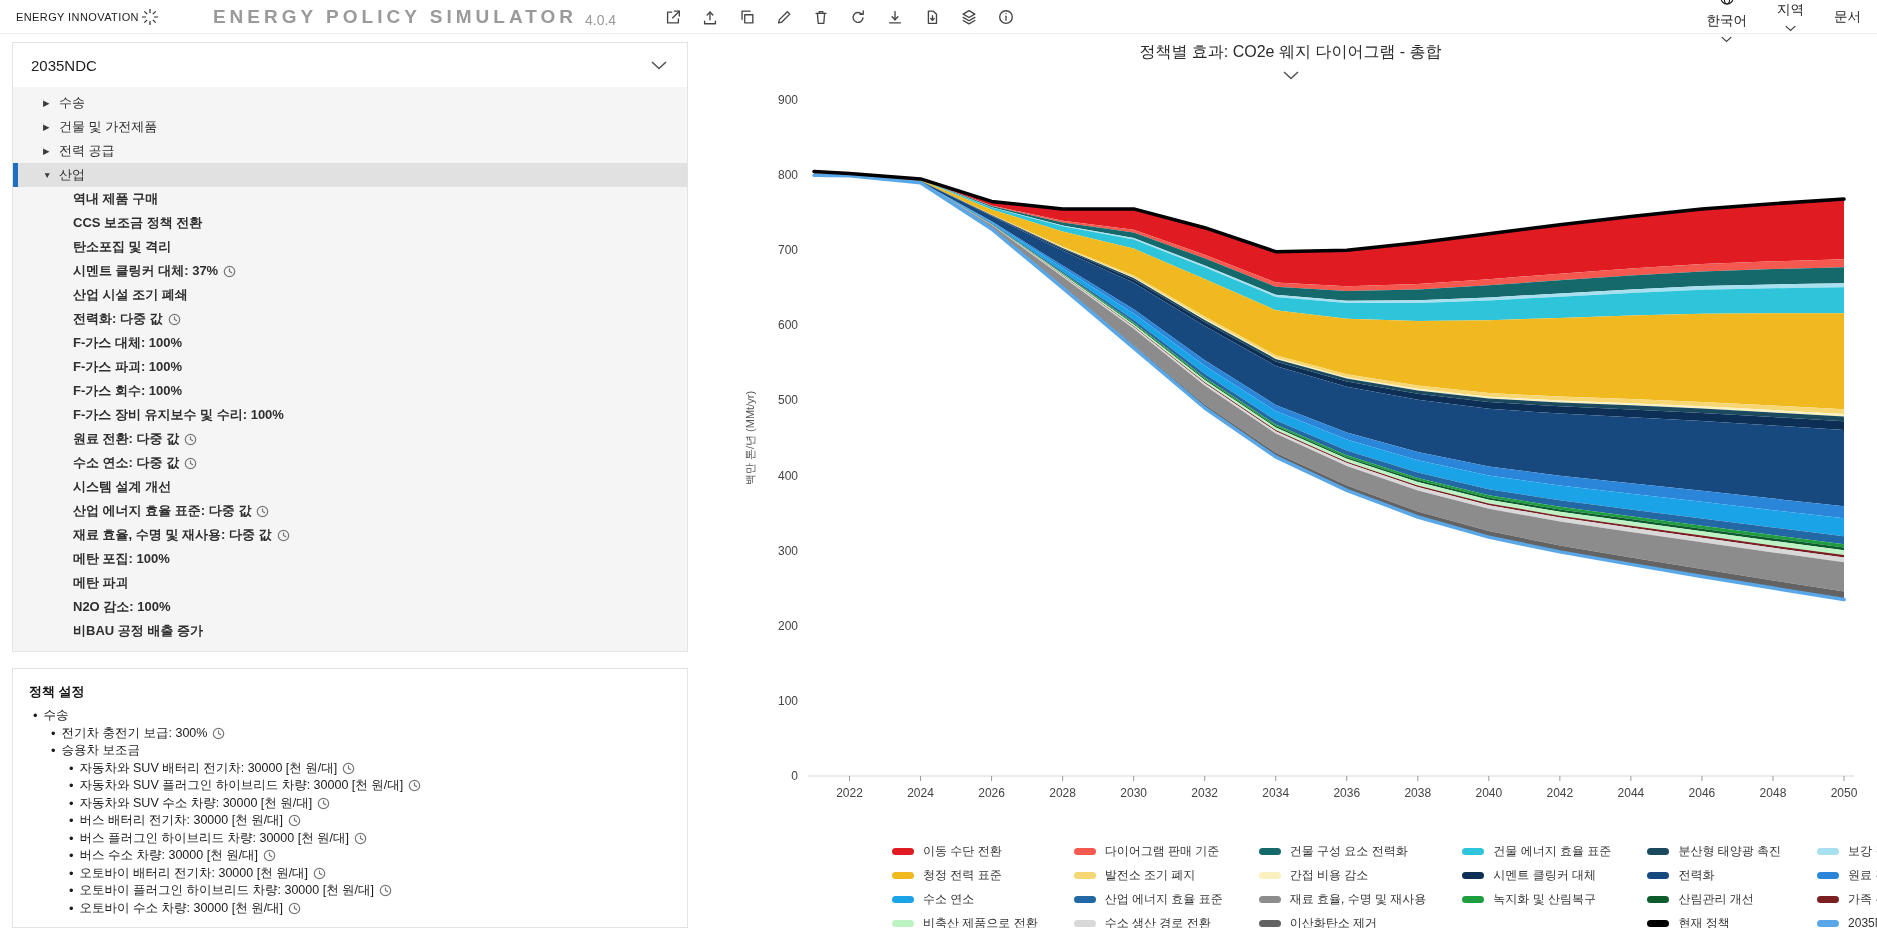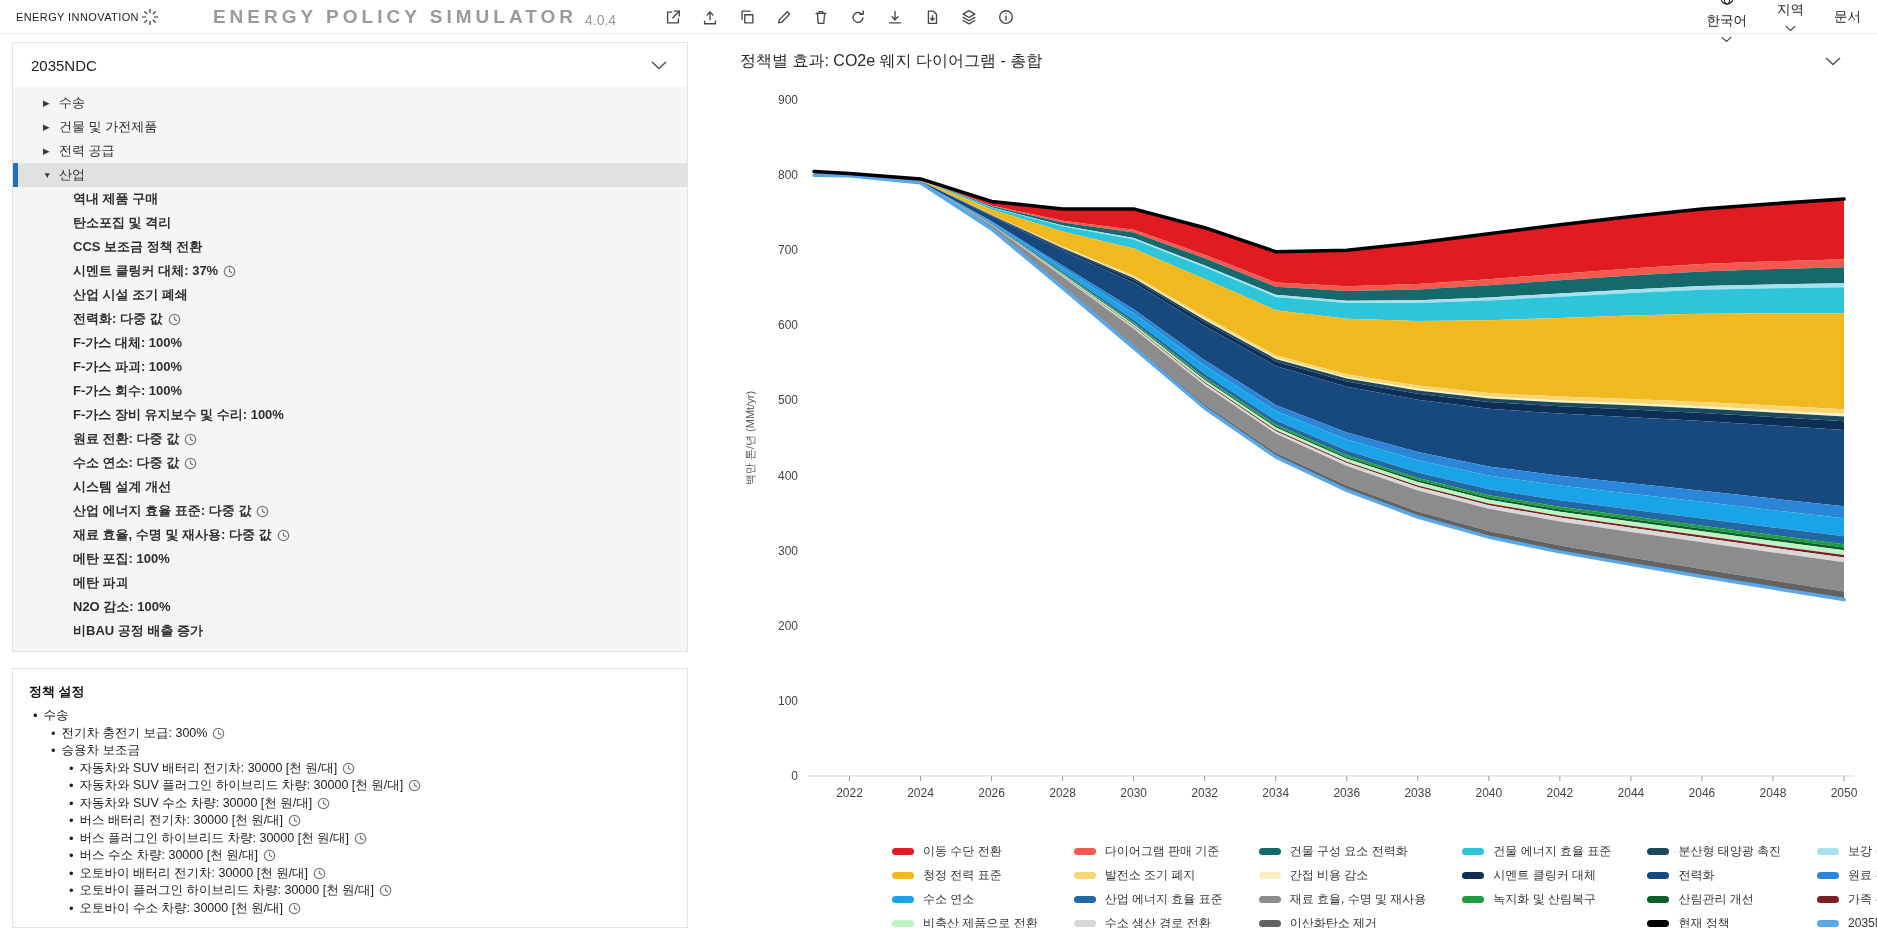--- a/index.html
+++ b/index.html
@@ -36,21 +36,21 @@
   .clock { margin-left:5px; flex:none; }
 
   
   .policy-card { flex:1; overflow:hidden; padding:14px 16px; }
   .policy-title { font-size:13px; font-weight:700; color:#111; margin-bottom:6px; }
   .policy-item { display:flex; align-items:center; font-size:12.5px; line-height:17.5px; color:#1b1b1b; }
   .bullet { margin-right:6px; font-size:13px; }
 
   
   .chart-header { height:38px; display:flex; align-items:center; justify-content:space-between;
-    padding:0 24px 0 16px; font-size:16px; color:#2b2b2b; }
+    padding:0 24px 0 16px; font-size:16px; color:#2b2b2b;flex-direction:column; }
   .chart-header button { background:none; border:none; cursor:pointer; line-height:0; }
   #wedge-chart { display:block; }
   .ytick,.xtick { font-size:12px; fill:#444; font-family:"Liberation Sans","DejaVu Sans",sans-serif; }
   .ytitle { font-size:11px; fill:#555; font-family:"Liberation Sans","DejaVu Sans",sans-serif; }
   .legend { display:grid; grid-auto-flow:column; grid-template-rows:repeat(4,22px);
     grid-template-columns:repeat(6,max-content); column-gap:36px; row-gap:2px; margin:12px 0 0 168px; }
   .legend-item { display:flex; align-items:center; gap:9px; font-size:12px; color:#333; cursor:pointer;margin-top:31px; }
   .swatch { width:22px; height:7px; border-radius:3.5px; flex:none; }
 </style>
 </head>
@@ -158,24 +158,24 @@
             <span>전력 공급</span>
           </div>
           <div class="tree-row top selected">
             <span class="caret">▼</span>
             <span>산업</span>
           </div>
           <div class="tree-row child">
             <span>역내 제품 구매</span>
           </div>
           <div class="tree-row child">
+            <span>CCS 보조금 정책 전환</span>
+          </div>
+          <div class="tree-row child">
             <span>탄소포집 및 격리</span>
-          </div>
-          <div class="tree-row child">
-            <span>CCS 보조금 정책 전환</span>
           </div>
           <div class="tree-row child">
             <span>시멘트 클링커 대체: 37%</span>
             <svg class="clock" width="13" height="13" viewBox="0 0 14 14">
               <circle cx="7" cy="7" r="5.6" fill="none" stroke="#777" stroke-width="1.3"></circle>
               <path d="M7 4.2V7l2.3 1.2" fill="none" stroke="#777" stroke-width="1.3" stroke-linecap="round"></path>
             </svg>
           </div>
           <div class="tree-row child">
             <span>산업 시설 조기 폐쇄</span>

